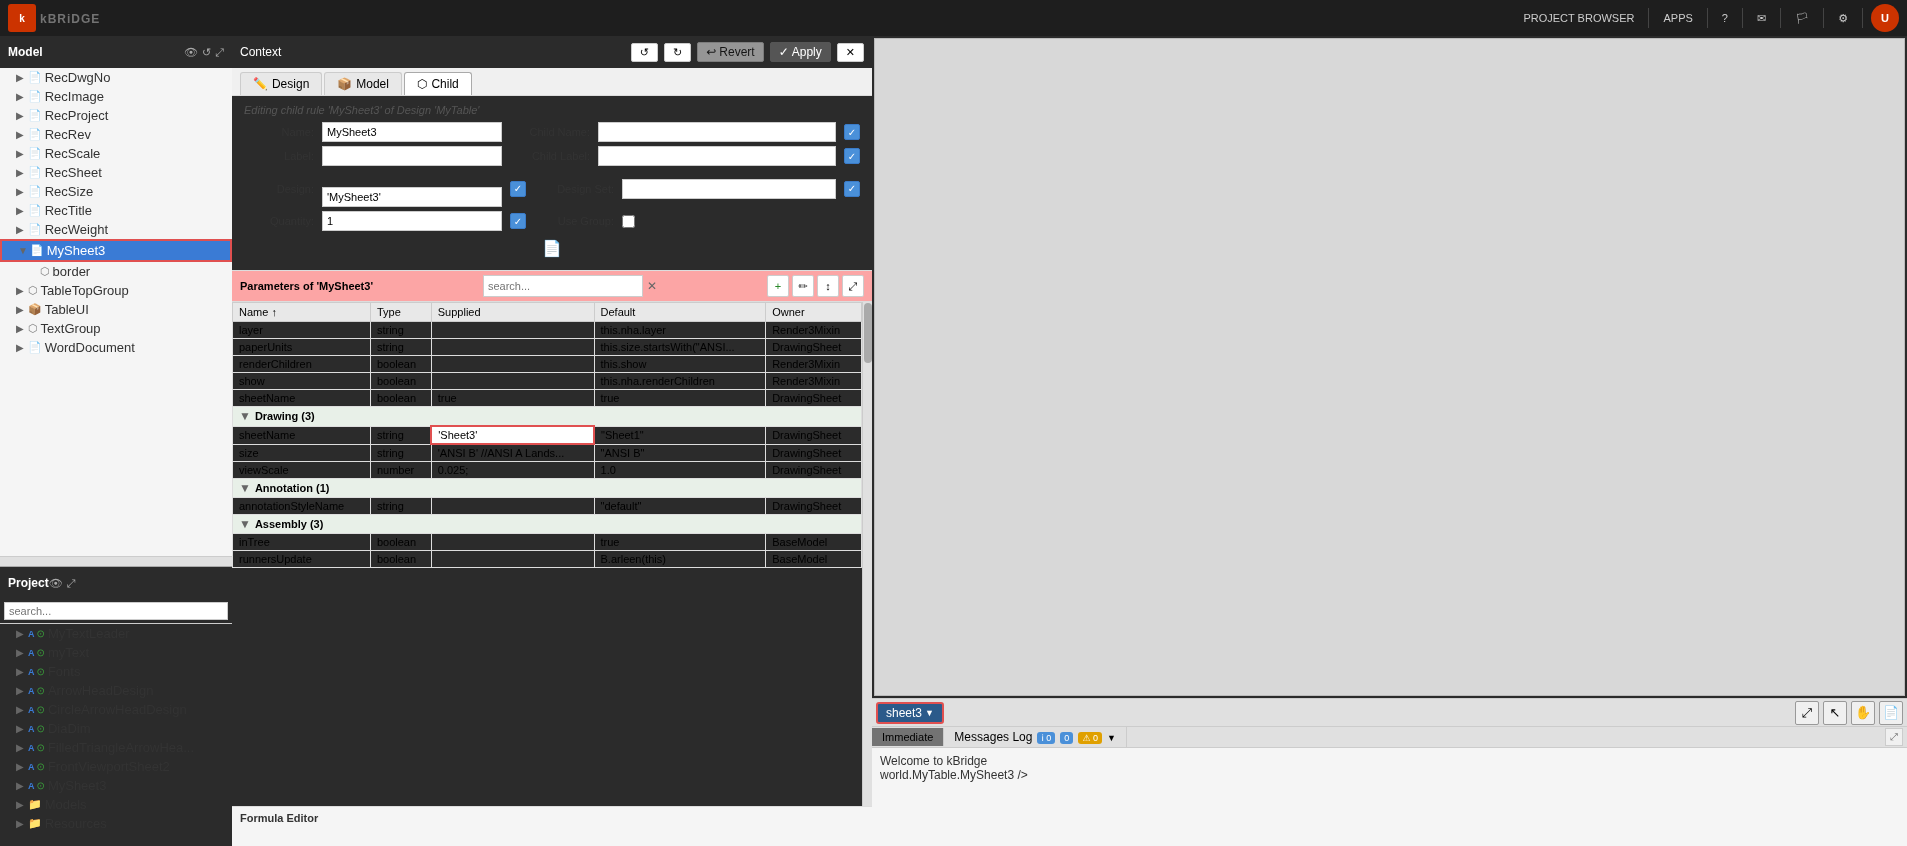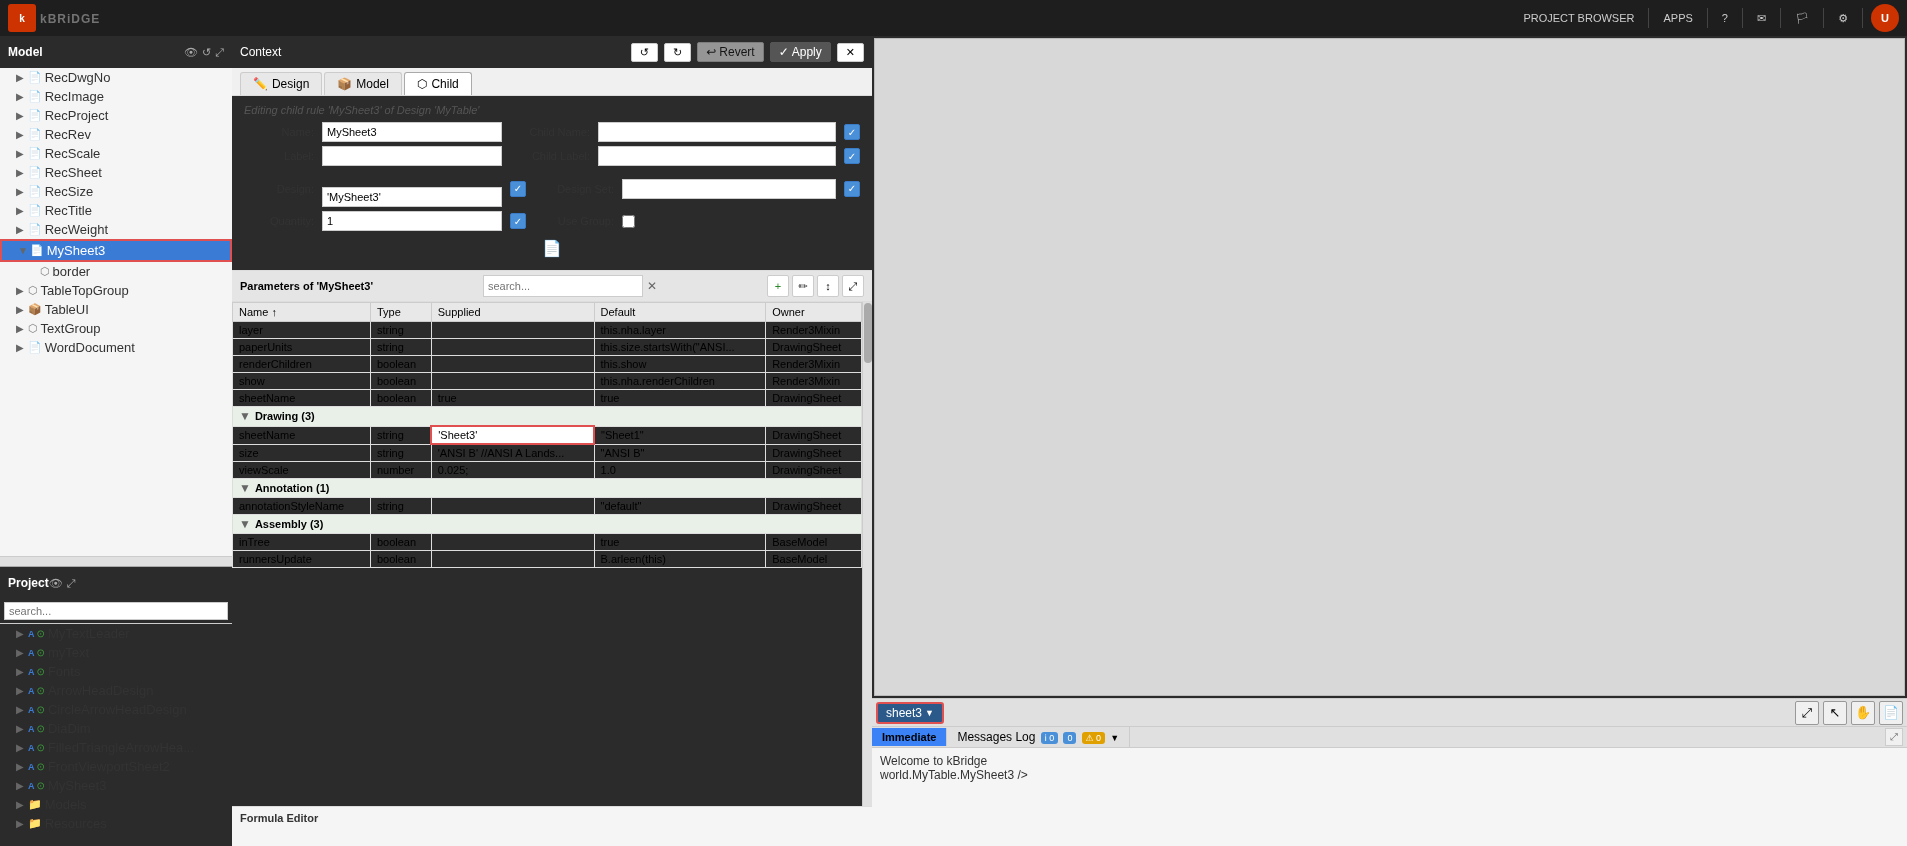--- a/index.html
+++ b/index.html
@@ -56,21 +56,21 @@
     .context-form { padding: 8px 12px; border-bottom: 1px solid #ddd; }
     .editing-label { font-size: 11px; color: #555; margin-bottom: 6px; font-style: italic; }
     .form-row { display: flex; align-items: center; margin-bottom: 4px; gap: 8px; }
     .form-label { width: 70px; font-size: 11px; color: #333; text-align: right; flex-shrink: 0; }
     .form-input { flex: 1; border: 1px solid #ccc; padding: 2px 4px; font-size: 11px; height: 20px; }
     .form-right-label { width: 80px; font-size: 11px; color: #333; text-align: right; flex-shrink: 0; }
     .checkbox-blue { width: 16px; height: 16px; background: #4a90d9; border: 1px solid #3a7bc8; border-radius: 2px; display: flex; align-items: center; justify-content: center; cursor: pointer; }
     .checkbox-blue::after { content: '✓'; color: white; font-size: 10px; }
 
     
-    .params-header { display: flex; align-items: center; justify-content: space-between; padding: 4px 8px; background: #e5e5e5; border-bottom: 1px solid #ddd; }
+    .params-header { display: flex; align-items: center; justify-content: space-between; padding: 4px 8px; background: #fca5a5; border-bottom: 1px solid #ddd; }
     .params-title { font-size: 11px; font-weight: bold; }
     .params-search { display: flex; align-items: center; gap: 4px; }
     .params-search input { border: 1px solid #ccc; padding: 2px 4px; font-size: 11px; width: 160px; height: 22px; }
     .params-search-clear { cursor: pointer; color: #666; font-size: 12px; }
     .params-actions { display: flex; gap: 3px; }
     .params-action-btn { width: 22px; height: 22px; border: 1px solid #ccc; background: white; display: flex; align-items: center; justify-content: center; cursor: pointer; font-size: 11px; border-radius: 2px; }
     .params-action-btn.green { color: #2a8a2a; }
 
     .params-table { width: 100%; border-collapse: collapse; }
     .params-table th { background: #e8e8e8; border: 1px solid #ccc; padding: 3px 6px; font-size: 11px; font-weight: normal; text-align: left; position: sticky; top: 0; }
@@ -86,21 +86,21 @@
     
     .sheet-bar { display: flex; align-items: center; background: #e0e0e0; height: 28px; padding: 0 4px; border-top: 1px solid #ccc; gap: 4px; }
     .sheet-tab { display: flex; align-items: center; gap: 3px; background: #2b5a8a; color: white; padding: 2px 8px; border-radius: 3px; font-size: 11px; cursor: pointer; }
     .sheet-toolbar { display: flex; gap: 4px; align-items: center; margin-left: auto; }
     .sheet-tool-btn { width: 24px; height: 24px; border: 1px solid #999; background: #f0f0f0; display: flex; align-items: center; justify-content: center; cursor: pointer; font-size: 13px; border-radius: 2px; }
 
     
     .immediate-panel { background: #f5f5f5; border-top: 1px solid #ccc; min-height: 120px; display: flex; flex-direction: column; }
     .immediate-tabs { display: flex; align-items: center; background: #e0e0e0; border-bottom: 1px solid #ccc; }
     .imm-tab { padding: 3px 10px; font-size: 11px; cursor: pointer; border-right: 1px solid #ccc; }
-    .imm-tab.active { background: #3b82f6; font-weight: bold; }
+    .imm-tab.active { background: #737373; font-weight: normal; }
     .badge { font-size: 9px; padding: 1px 4px; border-radius: 3px; margin-left: 2px; }
     .badge-blue { background: #4a90d9; color: white; }
     .badge-yellow { background: #e0a000; color: white; }
     .immediate-content { padding: 6px 8px; font-size: 11px; color: #333; flex: 1; font-family: monospace; }
     .expand-btn { width: 18px; height: 18px; margin-left: auto; cursor: pointer; color: #666; display: flex; align-items: center; justify-content: center; border: 1px solid #ccc; background: #f0f0f0; margin-right: 4px; font-size: 10px; }
     .left-panels { width: 232px; display: flex; flex-direction: column; flex-shrink: 0; overflow: hidden; }
     .model-section { display: flex; flex-direction: column; flex: 1; overflow: hidden; }
     .project-section { display: flex; flex-direction: column; flex-shrink: 0; height: 280px; border-top: 1px solid #aaa; }
     .middle-section { display: flex; flex-direction: column; flex: 1; overflow: hidden; min-width: 0; max-width: 640px; }
     .right-section { flex: 1; display: flex; flex-direction: column; overflow: hidden; }

